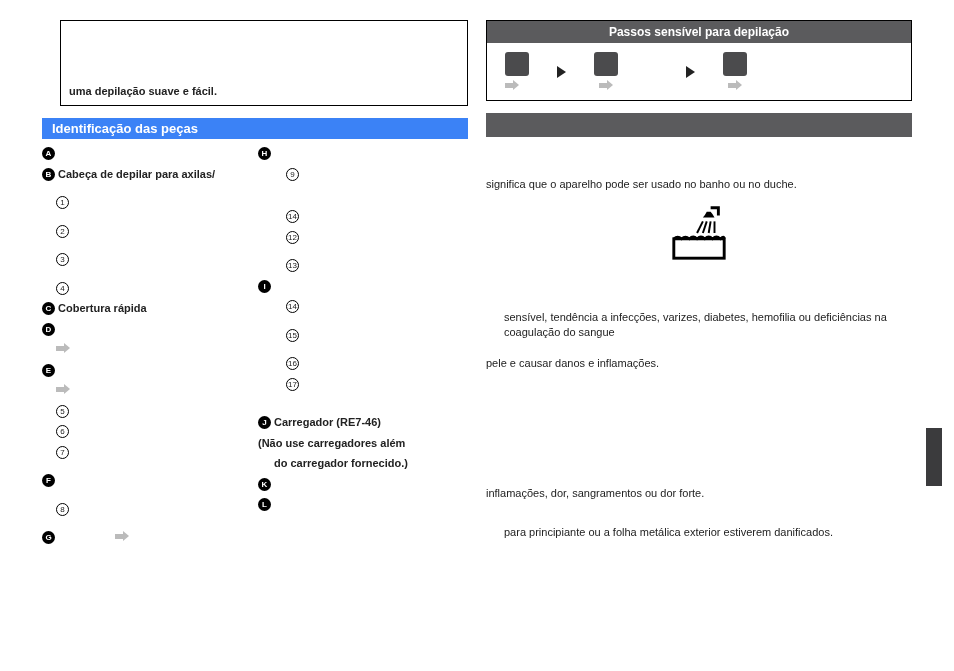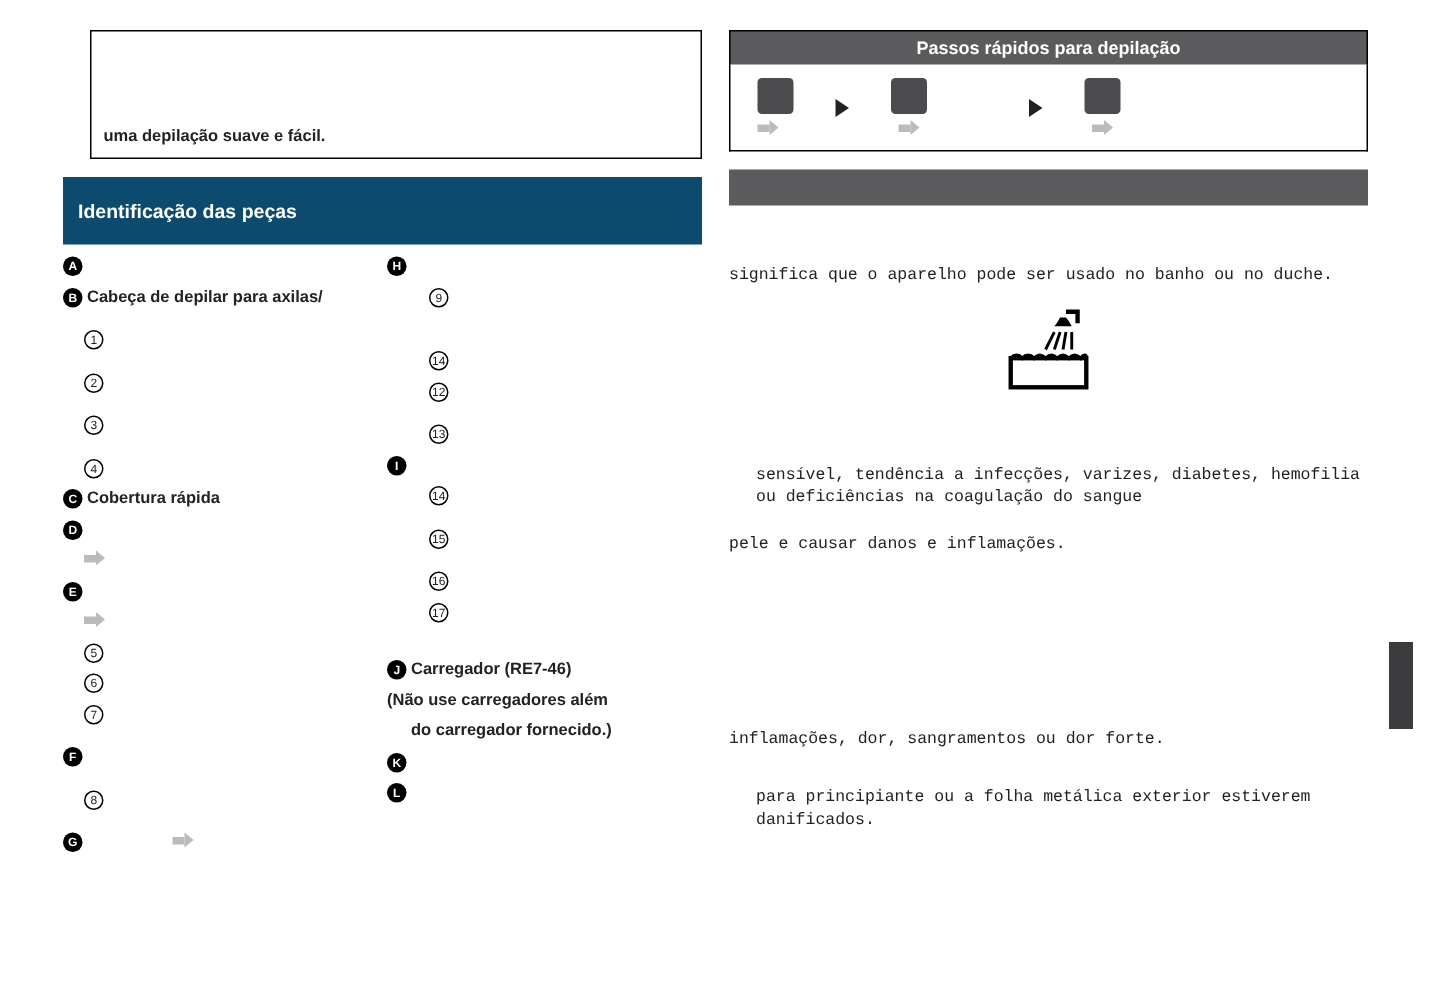--- a/index.html
+++ b/index.html
@@ -1,38 +1,38 @@
 <!DOCTYPE html>
 <html><head>
 <meta charset="utf-8">
 <style>
   * { box-sizing: border-box; margin: 0; padding: 0; }
   body { font-family: Arial, Helvetica, sans-serif; font-size: 11px; color: #222; background: #fff; width: 954px; height: 671px; position: relative; }
   .page { display: flex; gap: 18px; padding: 20px 42px 30px 42px; }
   .col { flex: 1; position: relative; }
   .box-outline { border: 1px solid #000; padding: 46px 8px 8px 8px; margin-bottom: 12px; min-height: 86px; display:flex; align-items:flex-end;margin-left:18px;}
-  .section-header { background: #0c4a6e; color: #fff; font-weight: bold; padding: 15px 10px; font-size: 13px; margin-bottom:8px;}
+  .section-header { background: #3b82f6; color: #fff; font-weight: bold; padding: 3px 10px; font-size: 13px; margin-bottom:8px;}
   .qstep-header { background: #5b5b5d; color: #fff; font-weight: bold; text-align: center; font-size: 12px; border:1px solid #000; border-bottom:none; padding:4px 0;}
   .qstep-body { border: 1px solid #000; border-top:none; height: 58px; display:flex; align-items:center; gap:28px; padding:0 18px; margin-bottom:12px;}
   .qicon { width: 24px; height: 24px; background:#4b4b4d; border-radius:3px; }
   .tri { width:0; height:0; border-left:9px solid #222; border-top:6px solid transparent; border-bottom:6px solid transparent; }
   .arrow { width:14px; height:11px; position:relative; display:inline-block; vertical-align:middle;}
   .arrow::before { content:""; position:absolute; left:0; top:3px; width:8px; height:5px; background:#bbb;}
   .arrow::after { content:""; position:absolute; left:8px; top:0; width:0; height:0; border-left:6px solid #bbb; border-top:5.5px solid transparent; border-bottom:5.5px solid transparent;}
   .darkbar { background:#5b5b5d; height:24px; margin-bottom:10px;}
   .parts-grid { display: grid; grid-template-columns: 1fr 1fr; column-gap: 6px; }
   .pcol { display:flex; flex-direction:column; }
   .pitem { display:flex; align-items:flex-start; gap:3px; min-height: 18px; margin-bottom: 2.5px;}
   .pitem .lbl { font-weight: bold; line-height:1.2;}
   .badge-l { width:13px; height:13px; border-radius:50%; background:#000; color:#fff; font-size:8px; display:flex; align-items:center; justify-content:center; font-weight:bold; flex:none;}
   .badge-n { width:13px; height:13px; border-radius:50%; border:1px solid #000; font-size:8px; display:flex; align-items:center; justify-content:center; flex:none;}
   .indent { margin-left: 14px; }
   .indent2 { margin-left: 28px; }
   .shower-wrap { display:flex; justify-content:center; margin:10px 0 16px 0; }
-  .right-text p { margin-bottom:6px; line-height:1.35;font-family:Liberation Mono, monospace;}
+  .right-text p { margin-bottom:6px; line-height:1.35;}
   .right-text p.ind { padding-left:18px;}
   .tab { position:absolute; right:-30px; top:408px; width:16px; height:58px; background:#3b3b3d;}
   svg.shower { width:62px; height:62px;}
 </style>
 </head>
 <body>
 
 <div class="page">
   <div class="col">
     <div class="box-outline">
@@ -156,21 +156,21 @@
             <span class="badge-l">K</span>
           </div>
         <div class="pitem">
             <span class="badge-l">L</span>
           </div>
       </div>
     </div>
   </div>
 
   <div class="col">
-    <div class="qstep-header">Passos rápidos para depilação</div>
+    <div class="qstep-header">Passos sensível para depilação</div>
     <div class="qstep-body">
       <div style="display:flex;flex-direction:column;gap:4px;align-items:flex-start;">
         <div class="qicon"></div>
         <span class="arrow"></span>
       </div>
       <div class="tri"></div>
       <div style="display:flex;flex-direction:column;gap:4px;align-items:center;">
         <div class="qicon"></div>
         <span class="arrow"></span>
       </div>

